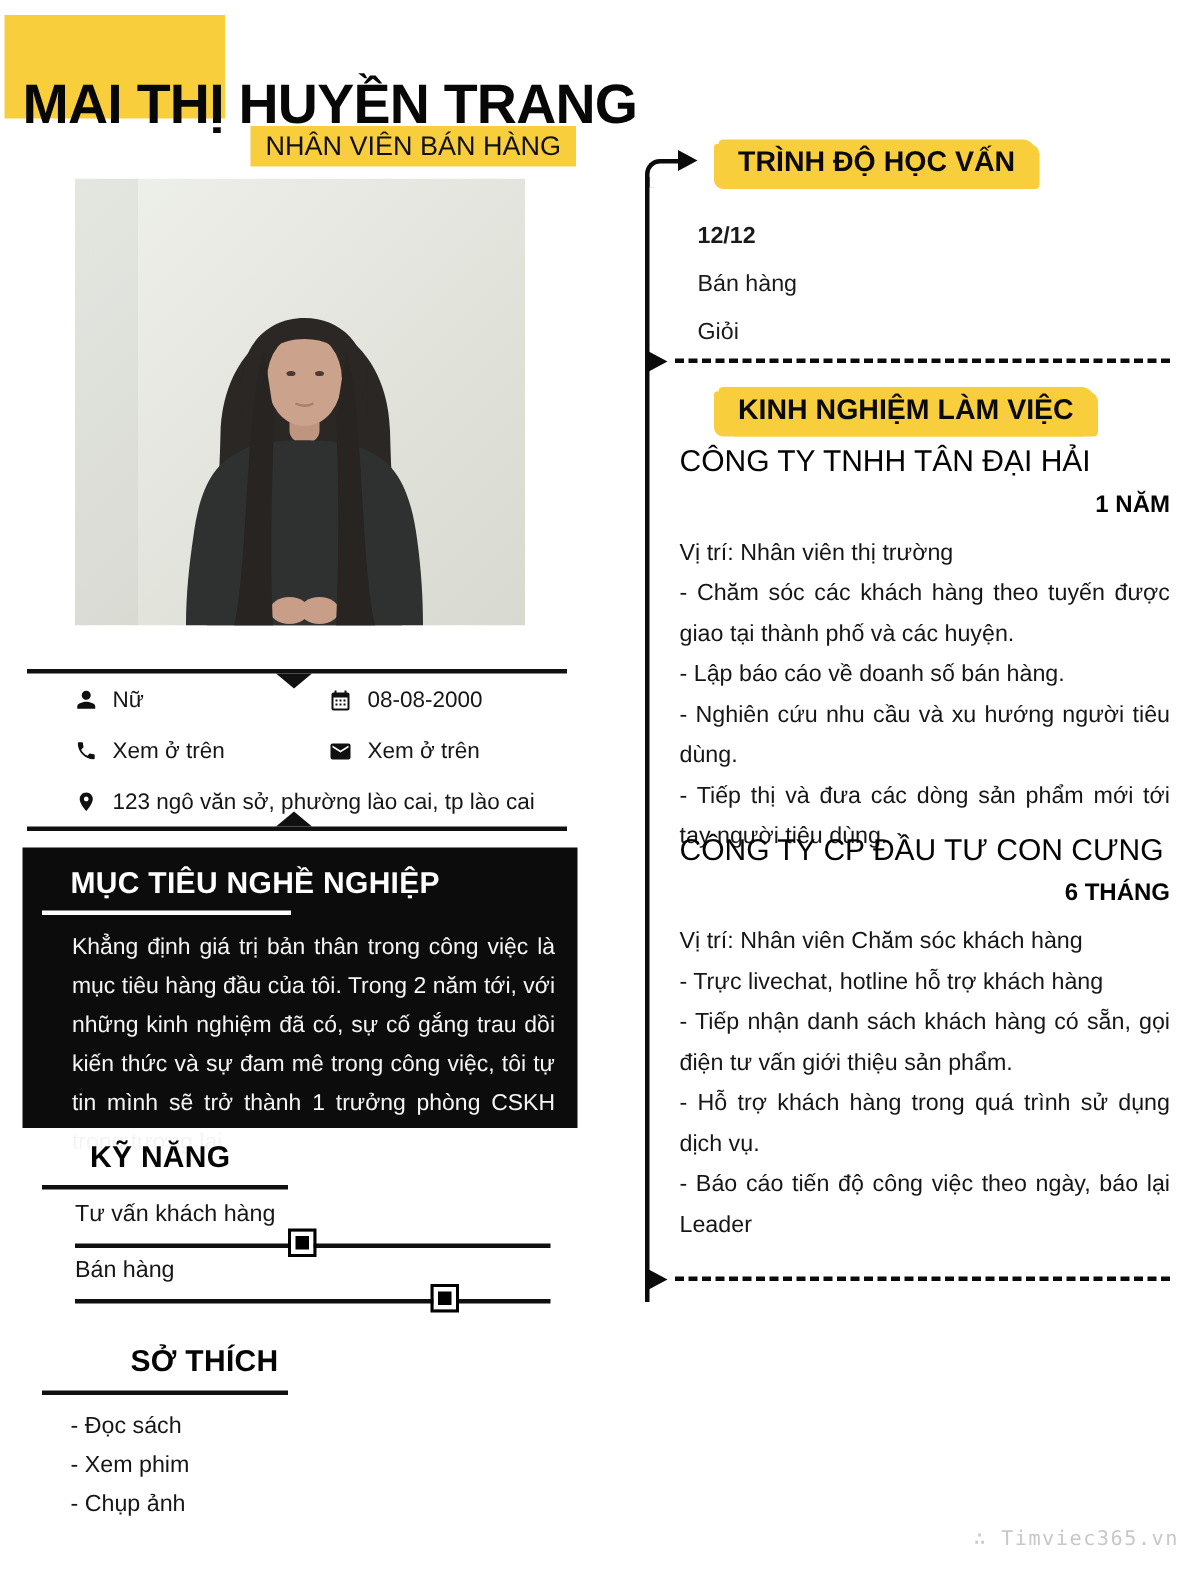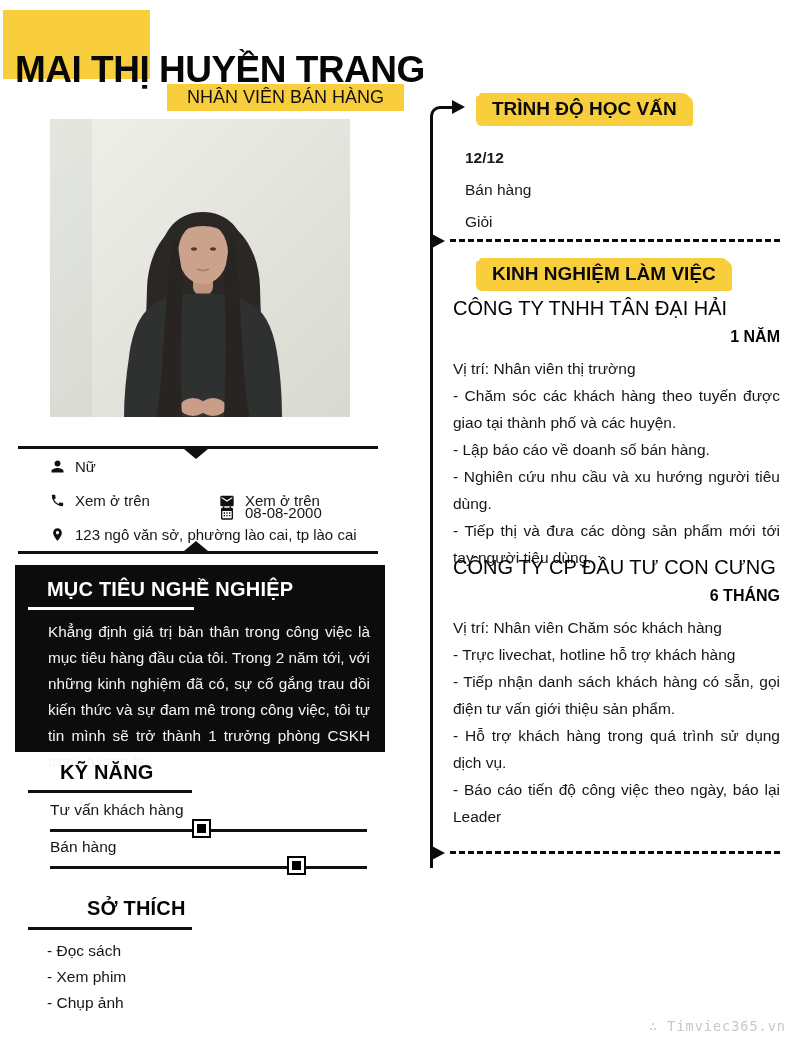--- a/index.html
+++ b/index.html
@@ -5,21 +5,21 @@
   html,body{margin:0;padding:0;background:#ffffff;}
   .page{
     position:relative;width:800px;height:1051px;background:#fff;overflow:hidden;
     font-family:"Liberation Sans","DejaVu Sans",sans-serif;color:#1a1a1a;
   }
   .abs{position:absolute;}
   
   .name-hl{left:3px;top:10px;width:147px;height:69px;background:#F9CE3C;}
   .cv-name{left:15px;top:10px;height:69px;line-height:69px;font-size:37px;font-weight:bold;
     color:#070707;letter-spacing:-0.5px;white-space:nowrap;}
-  .job-title{left:167px;top:84px;background:#F9CE3C;padding:3px 20px;font-size:18px;color:#111;}
+  .job-title{left:167px;top:84px;background:#F9CE3C;padding:3px 10px;font-size:18px;color:#111;}
   
   .photo{left:50px;top:119px;width:300px;height:298px;}
   
   .hline{height:3px;background:#101010;}
   .tri-down{width:0;height:0;border-left:12px solid transparent;border-right:12px solid transparent;border-top:10px solid #101010;}
   .tri-up{width:0;height:0;border-left:12px solid transparent;border-right:12px solid transparent;border-bottom:10px solid #101010;}
   .info-item{display:flex;align-items:center;gap:9px;font-size:15px;color:#161616;}
   .info-item .ic{width:18px;display:flex;justify-content:center;}
   .info-item svg{fill:#101010;}
   
@@ -101,21 +101,21 @@
 
   <div class="abs info-item" style="left:48px;top:458px;">
     <span class="ic">
       <svg width="15" height="15" viewBox="0 0 24 24">
           <path d="M12 12c2.7 0 4.8-2.2 4.8-4.9S14.7 2.3 12 2.3 7.2 4.5 7.2 7.1 9.3 12 12 12zm0 2.2c-3.2 0-9.6 1.6-9.6 4.9v2.6h19.2v-2.6c0-3.3-6.4-4.9-9.6-4.9z"></path>
         </svg>
     </span>
     <span>Nữ</span>
   </div>
 
-  <div class="abs info-item" style="left:218px;top:458px;margin-top:46px;">
+  <div class="abs info-item" style="left:218px;top:458px;">
     <span class="ic">
       <svg width="16" height="16" viewBox="0 0 24 24">
           <path d="M19 4h-1V2h-2v2H8V2H6v2H5c-1.1 0-2 .9-2 2v14c0 1.1.9 2 2 2h14c1.1 0 2-.9 2-2V6c0-1.1-.9-2-2-2zm0 16H5V9h14v11zM7 11h2v2H7zm4 0h2v2h-2zm4 0h2v2h-2zM7 15h2v2H7zm4 0h2v2h-2zm4 0h2v2h-2z"></path>
         </svg>
     </span>
     <span>08-08-2000</span>
   </div>
 
   <div class="abs info-item" style="left:48px;top:492px;">
     <span class="ic">

